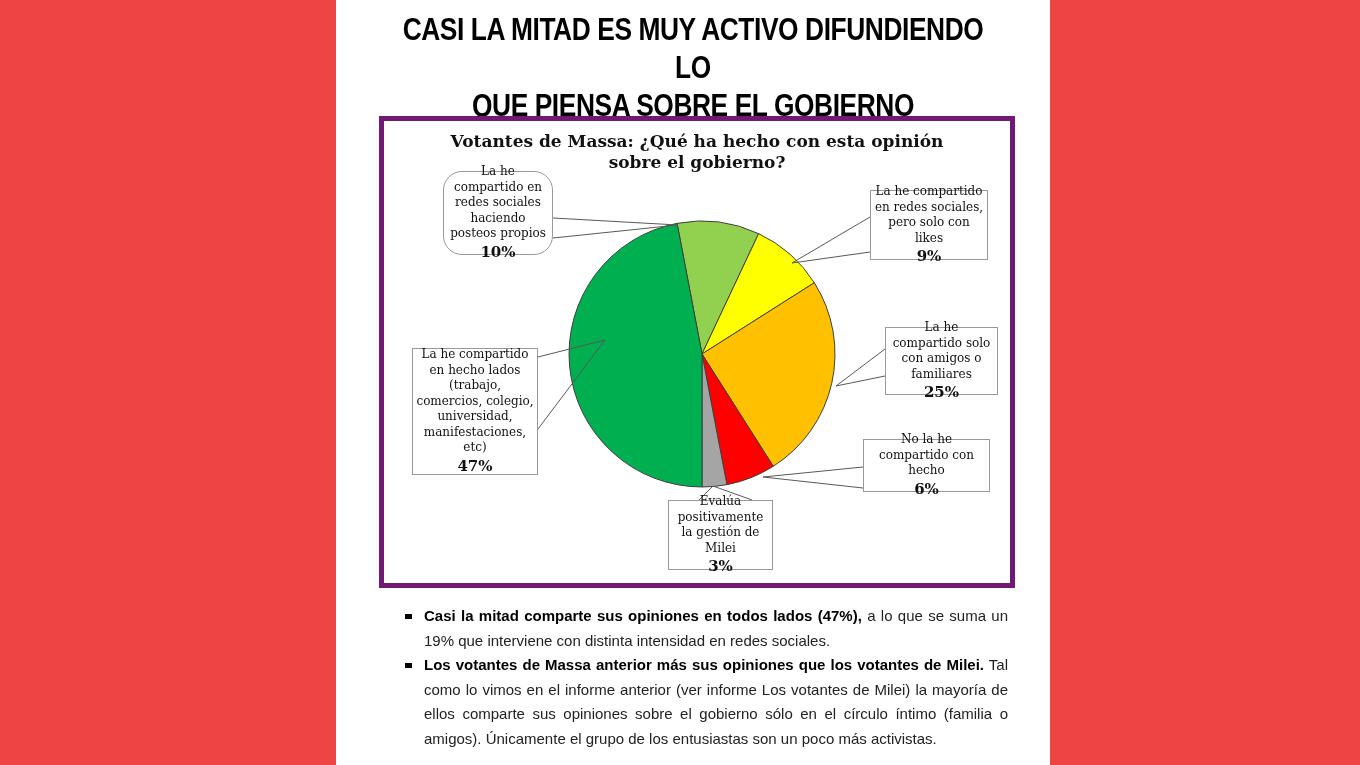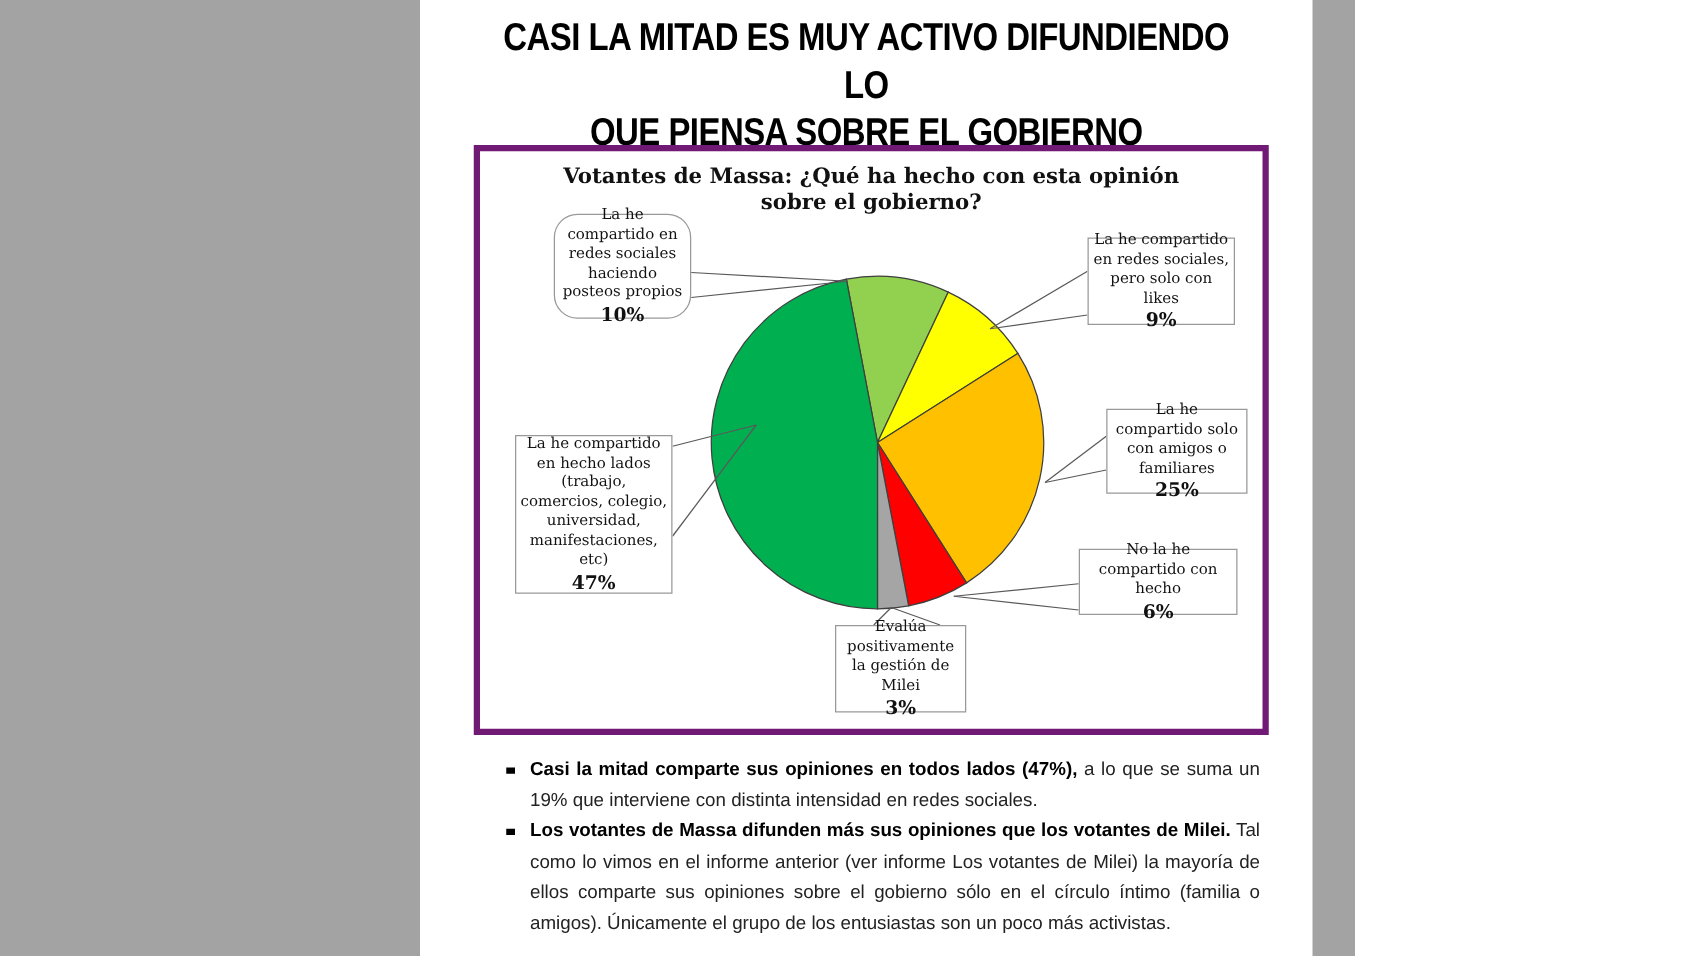--- a/index.html
+++ b/index.html
@@ -1,16 +1,16 @@
 <!DOCTYPE html>
 <html lang="es"><head>
 <meta charset="utf-8">
 <style>
   html,body{margin:0;padding:0;}
-  .stage{position:relative;width:1084px;height:765px;background:#a3a3a3;overflow:hidden;
+  .stage{position:relative;width:1360px;height:765px;background:#ef4444;overflow:hidden;
          font-family:"Liberation Sans",sans-serif;}
   .page{position:absolute;left:336px;top:0;width:714px;height:765px;background:#ffffff;}
 
   
   .main-title{position:absolute;top:11px;left:0;width:100%;text-align:center;color:#000;
               font-weight:bold;font-size:31px;line-height:38px;letter-spacing:-0.5px;
               transform:scaleX(0.85);transform-origin:50% 0;}
 
   
   .chart-frame{position:absolute;left:43px;top:116px;width:626px;height:462px;
@@ -104,18 +104,18 @@
       </div>
     </div>
 
     <ul class="bullets">
       <li>
         <span class="marker"></span>
         <span class="lead">Casi la mitad comparte sus opiniones en todos lados (47%),</span><span> a lo que se suma un 19% que interviene con distinta intensidad en redes sociales.</span>
       </li>
       <li>
         <span class="marker"></span>
-        <span class="lead">Los votantes de Massa difunden más sus opiniones que los votantes de Milei.</span><span> Tal como lo vimos en el informe anterior (ver informe Los votantes de Milei) la mayoría de ellos comparte sus opiniones sobre el gobierno sólo en el círculo íntimo (familia o amigos). Únicamente el grupo de los entusiastas son un poco más activistas.</span>
+        <span class="lead">Los votantes de Massa anterior más sus opiniones que los votantes de Milei.</span><span> Tal como lo vimos en el informe anterior (ver informe Los votantes de Milei) la mayoría de ellos comparte sus opiniones sobre el gobierno sólo en el círculo íntimo (familia o amigos). Únicamente el grupo de los entusiastas son un poco más activistas.</span>
       </li>
     </ul>
 
   </div>
 </div>
 
 </body></html>

